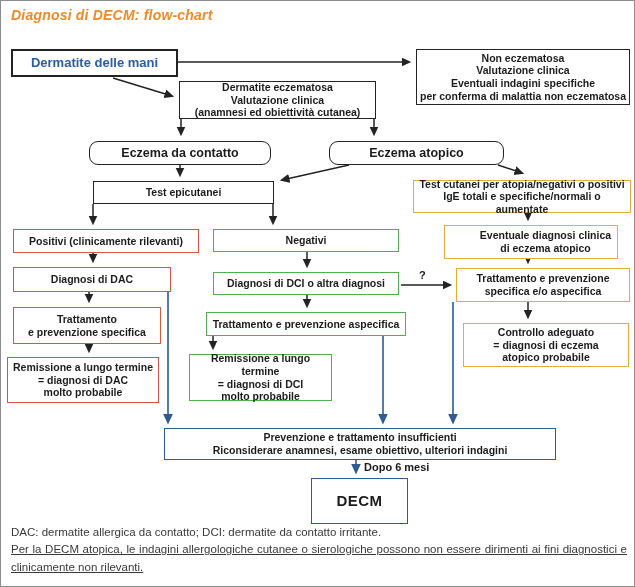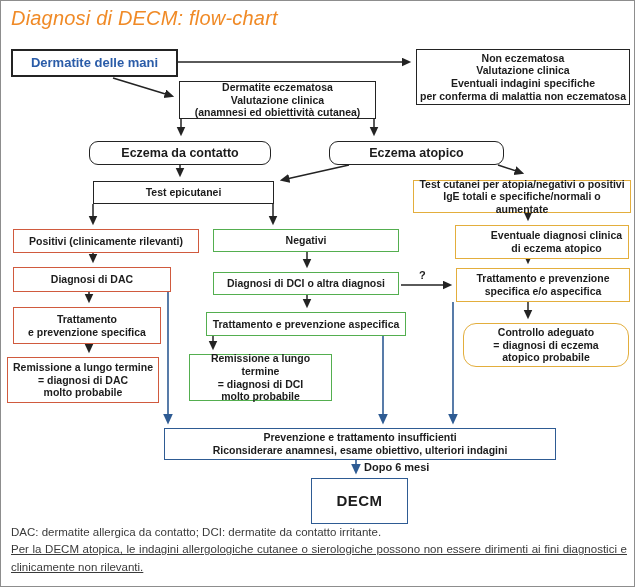--- a/index.html
+++ b/index.html
@@ -3,21 +3,21 @@
 <meta charset="utf-8">
 <style>
   html,body{margin:0;padding:0;background:#e8e8e8;}
   #canvas{
     position:relative;width:635px;height:587px;background:#ffffff;
     border:1px solid #8d8d8d;box-sizing:border-box;overflow:hidden;
     font-family:"Liberation Sans",sans-serif;
   }
   #page-title{
     position:absolute;left:10px;top:6px;
-    font-size:20px;font-weight:normal;font-style:italic;color:#f08a26;
+    font-size:14px;font-weight:bold;font-style:italic;color:#f08a26;
     letter-spacing:.2px;
   }
   .box{
     position:absolute;display:flex;align-items:center;justify-content:center;
     text-align:center;white-space:pre-line;background:#fff;color:#1c1c1c;
     font-weight:bold;font-size:10.5px;line-height:1.2;box-sizing:border-box;
     padding:1px 3px;
   }
   .b-black{border:1.5px solid #232323;}
   .b-red{border:1.5px solid #d05a3e;}
@@ -91,33 +91,33 @@
 
   <div class="box b-black hdr" style="left:88px;top:140px;width:182px;height:24px;">Eczema da contatto</div>
   <div class="box b-black hdr" style="left:328px;top:140px;width:175px;height:24px;">Eczema atopico</div>
 
   <div class="box b-black" style="left:92px;top:180px;width:181px;height:23px;">Test epicutanei</div>
   <div class="box b-orange" style="left:412px;top:179px;width:218px;height:33px;">Test cutanei per atopia/negativi o positivi
 IgE totali e specifiche/normali o aumentate</div>
 
   <div class="box b-red" style="left:12px;top:228px;width:186px;height:24px;">Positivi (clinicamente rilevanti)</div>
   <div class="box b-green" style="left:212px;top:228px;width:186px;height:23px;">Negativi</div>
-  <div class="box b-orange" style="left:454px;top:224px;width:174px;height:34px;padding-left:32px;">Eventuale diagnosi clinica
+  <div class="box b-orange" style="left:443px;top:224px;width:174px;height:34px;padding-left:32px;">Eventuale diagnosi clinica
 di eczema atopico</div>
 
   <div class="box b-red" style="left:12px;top:266px;width:158px;height:25px;">Diagnosi di DAC</div>
   <div class="box b-green" style="left:212px;top:271px;width:186px;height:23px;">Diagnosi di DCI o altra diagnosi</div>
   <div class="box b-orange" style="left:455px;top:267px;width:174px;height:34px;">Trattamento e prevenzione
 specifica e/o aspecifica</div>
   <div class="float-label" style="left:418px;top:268px;">?</div>
 
   <div class="box b-red" style="left:12px;top:306px;width:148px;height:37px;">Trattamento
 e prevenzione specifica</div>
   <div class="box b-green" style="left:205px;top:311px;width:200px;height:24px;">Trattamento e prevenzione aspecifica</div>
-  <div class="box b-orange" style="left:462px;top:322px;width:166px;height:44px;border-radius:13px;">Controllo adeguato
+  <div class="box b-orange" style="left:462px;top:322px;width:166px;height:44px;">Controllo adeguato
 = diagnosi di eczema
 atopico probabile</div>
 
   <div class="box b-red" style="left:6px;top:356px;width:152px;height:46px;">Remissione a lungo termine
 = diagnosi di DAC
 molto probabile</div>
   <div class="box b-green" style="left:188px;top:353px;width:143px;height:47px;">Remissione a lungo termine
 = diagnosi di DCI
 molto probabile</div>
 

